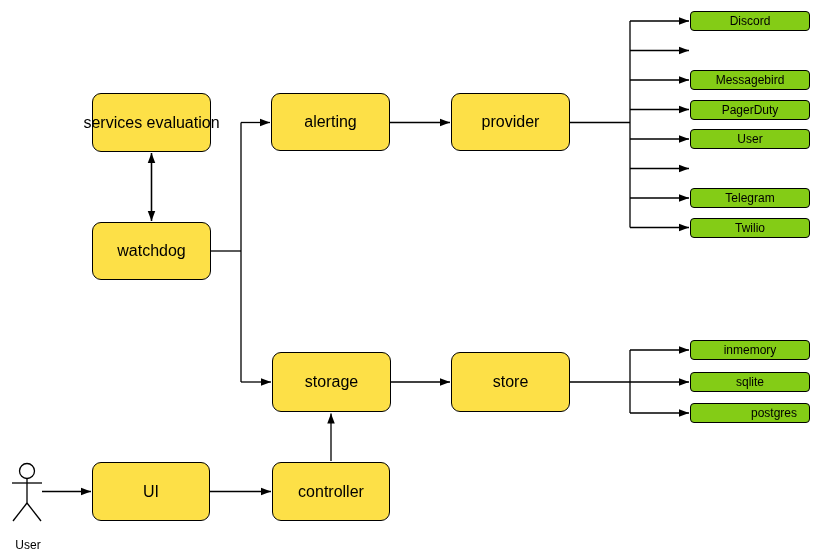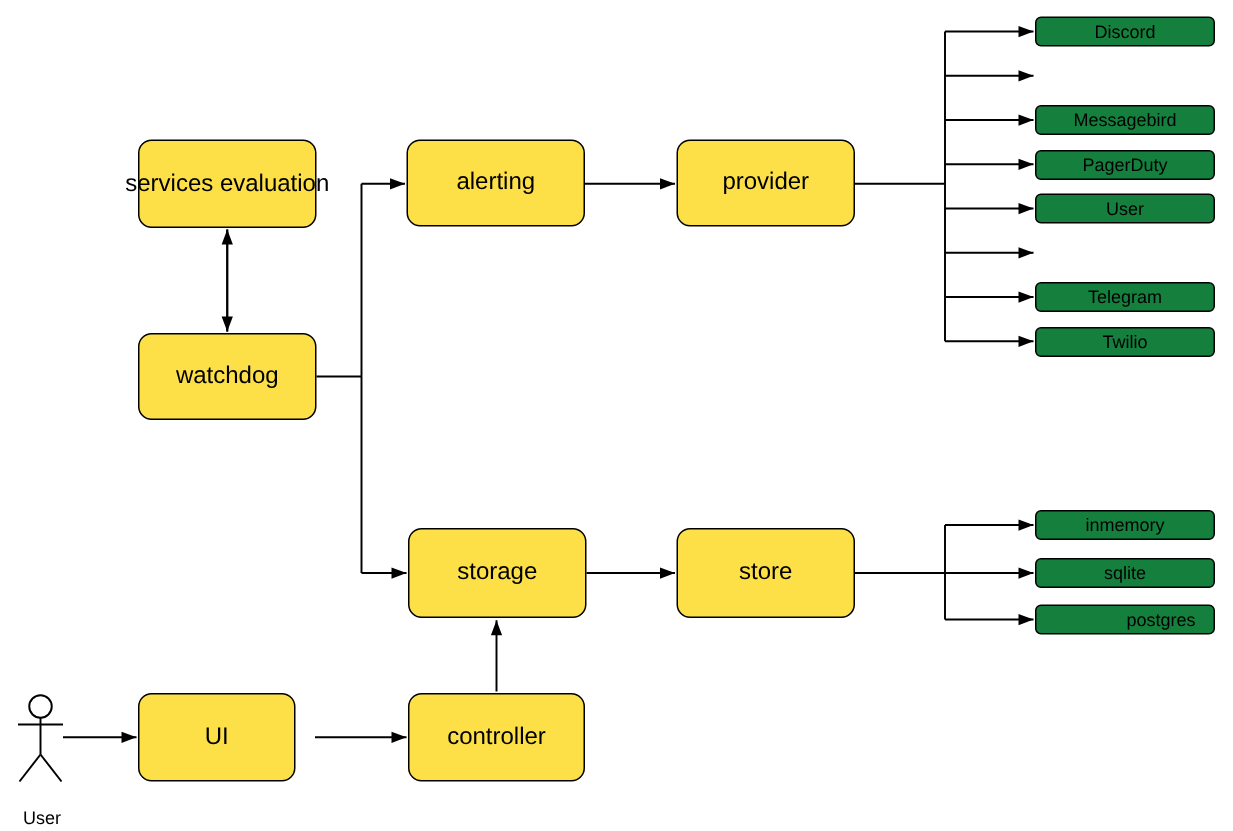--- a/index.html
+++ b/index.html
@@ -31,21 +31,21 @@
     align-items: center;
     justify-content: center;
     font-size: 16px;
     line-height: 1.2;
     text-align: center;
     white-space: nowrap;
   }
   .leaf {
     position: absolute;
     box-sizing: border-box;
-    background: #15803d;
+    background: #84cc16;
     border: 1.3px solid #000000;
     border-radius: 4px;
     width: 120px;
     height: 20px;
     left: 690px;
     display: flex;
     align-items: center;
     justify-content: center;
     font-size: 12px;
     white-space: nowrap;
@@ -130,21 +130,21 @@
   <div class="node" style="left:92px; top:222px; width:119px; height:58px;">watchdog</div>
 
   <div class="node" style="left:271px; top:93px; width:119px; height:58px;">alerting</div>
 
   <div class="node" style="left:451px; top:93px; width:119px; height:58px;">provider</div>
 
   <div class="node" style="left:272px; top:352px; width:119px; height:60px;">storage</div>
 
   <div class="node" style="left:451px; top:352px; width:119px; height:60px;">store</div>
 
-  <div class="node" style="left:92px; top:462px; width:105px; height:59px;">UI</div>
+  <div class="node" style="left:92px; top:462px; width:118px; height:59px;">UI</div>
 
   <div class="node" style="left:272px; top:462px; width:118px; height:59px;">controller</div>
 
   <div class="leaf" style="top:11px;">Discord</div>
   <div class="leaf" style="top:70px;">Messagebird</div>
   <div class="leaf" style="top:99.5px;text-align:right;">PagerDuty</div>
   <div class="leaf" style="top:129px;">User</div>
   <div class="leaf" style="top:188px;">Telegram</div>
   <div class="leaf" style="top:217.5px;">Twilio</div>
 

